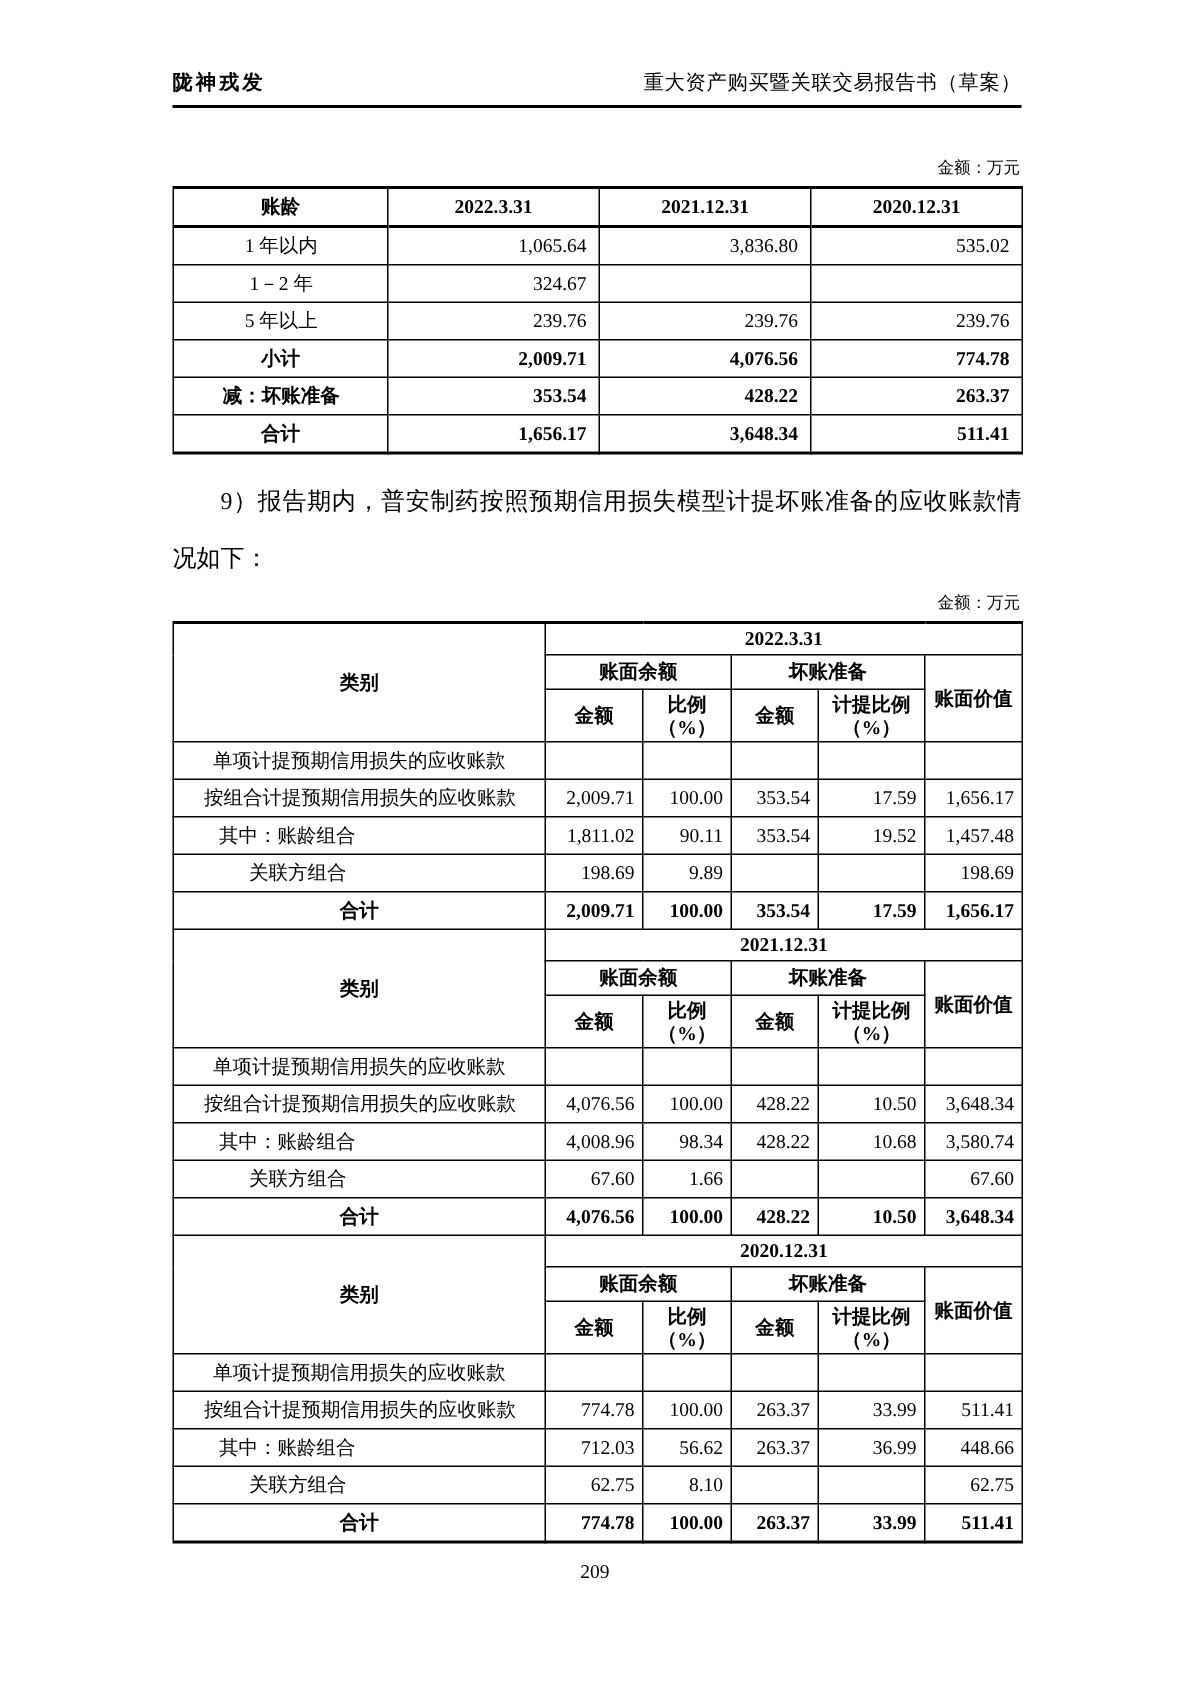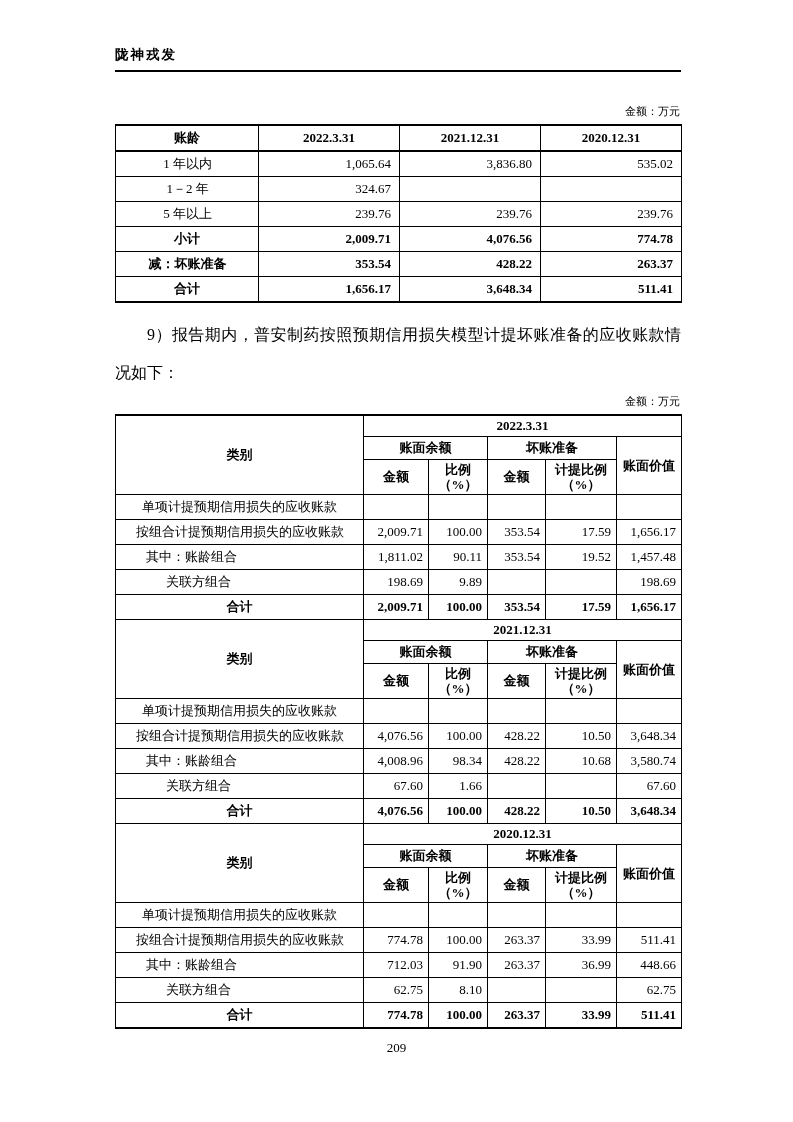--- a/index.html
+++ b/index.html
@@ -50,20 +50,21 @@
     text-align: center; font-size: 13px;
   }
 </style>
 </head>
 <body>
 
 <div class="page">
 
   <div class="header">
     <span class="header-left">陇神戎发</span>
+    <span class="header-right">重大资产购买暨关联交易报告书（草案）</span>
   </div>
 
   <div class="content">
 
     <div class="unit-note">金额：万元</div>
 
     <table class="t1">
       <colgroup>
           <col style="width:143px">
           <col style="width:141px">
@@ -276,21 +277,21 @@
         <td class="lbl-left">按组合计提预期信用损失的应收账款</td>
         <td class="num">774.78</td>
         <td class="num">100.00</td>
         <td class="num">263.37</td>
         <td class="num">33.99</td>
         <td class="num">511.41</td>
       </tr>
       <tr>
         <td class="ind-1">其中：账龄组合</td>
         <td class="num">712.03</td>
-        <td class="num">91.90</td>
+        <td class="num">56.62</td>
         <td class="num">263.37</td>
         <td class="num">36.99</td>
         <td class="num">448.66</td>
       </tr>
       <tr>
         <td class="ind-2">关联方组合</td>
         <td class="num">62.75</td>
         <td class="num">8.10</td>
         <td class="num"></td>
         <td class="num"></td>

